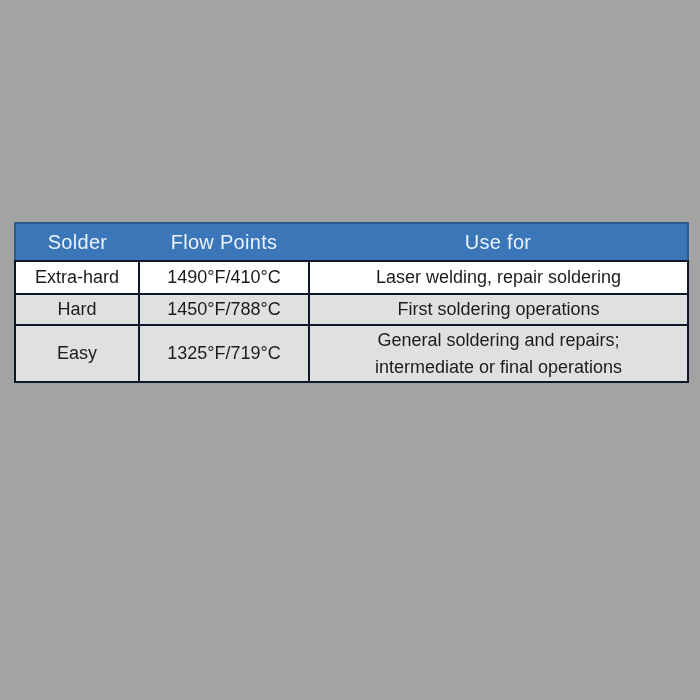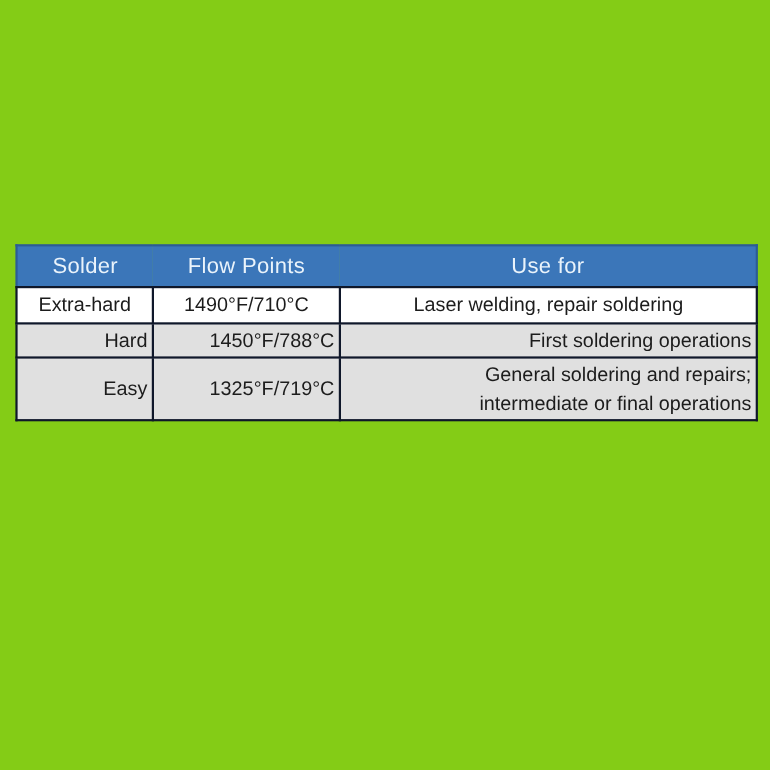--- a/index.html
+++ b/index.html
@@ -8,21 +8,21 @@
     width: 700px;
     height: 700px;
     background: #ffffff;
     font-family: "Liberation Sans", sans-serif;
     position: relative;
   }
   .canvas {
     position: relative;
     width: 700px;
     height: 700px;
-    background: #84cc16;
+    background: #a3a3a3;
     overflow: hidden;
   }
   table.solder-table {
     position: absolute;
     left: 14px;
     top: 222px;
     width: 673px;
     border-collapse: collapse;
     table-layout: fixed;
     color: #1c1c1c;
@@ -45,21 +45,21 @@
     border: 2px solid #0f172a;
     text-align: center;
     vertical-align: middle;
     font-size: 18px;
     white-space: pre-line;
     line-height: 1.45;
     padding: 0 4px;
   }
   tbody tr.alt td { background: #e0e0e0; }
   tbody tr td { background: #ffffff; }
-  tbody tr.alt td { background: #e0e0e0; text-align: right; }
+  tbody tr.alt td { background: #e0e0e0; }
   tbody tr:nth-child(1) td { height: 31px; }
   tbody tr:nth-child(2) td { height: 29px; }
   tbody tr:nth-child(3) td { height: 55px; }
   tbody tr:nth-child(4) td { height: 59px; }
   tbody tr:nth-child(5) td { height: 28px; }
   col.c1 { width: 124px; }
   col.c2 { width: 170px; }
   col.c3 { width: 379px; }
 </style>
 </head>
@@ -75,21 +75,21 @@
     <thead>
       <tr>
         <th>Solder</th>
         <th>Flow Points</th>
         <th>Use for</th>
       </tr>
     </thead>
     <tbody>
         <tr>
           <td>Extra-hard</td>
-          <td>1490°F/710°C</td>
+          <td>1490°F/410°C</td>
           <td>Laser welding, repair soldering</td>
         </tr>
         <tr class="alt">
           <td>Hard</td>
           <td>1450°F/788°C</td>
           <td>First soldering operations</td>
         </tr>
         <tr class="alt">
           <td>Easy</td>
           <td>1325°F/719°C</td>

